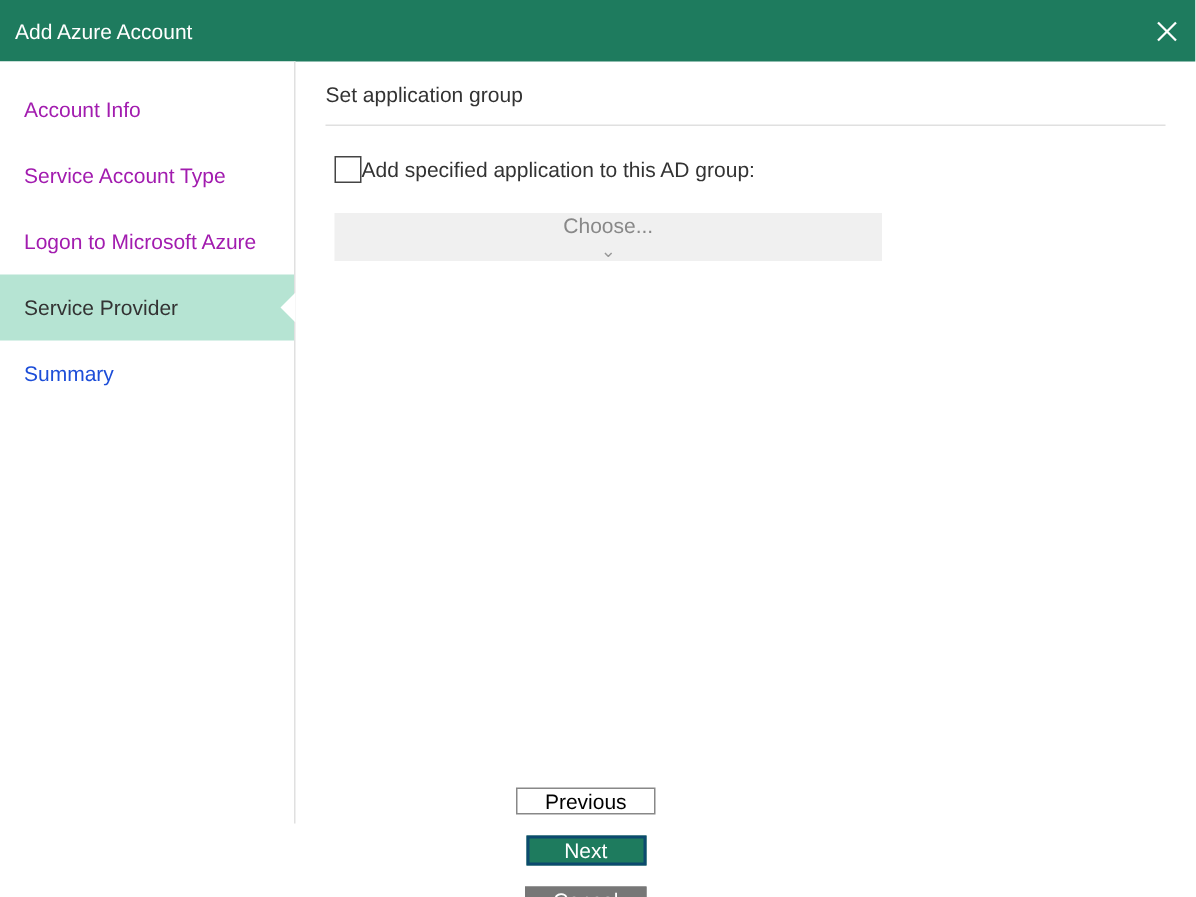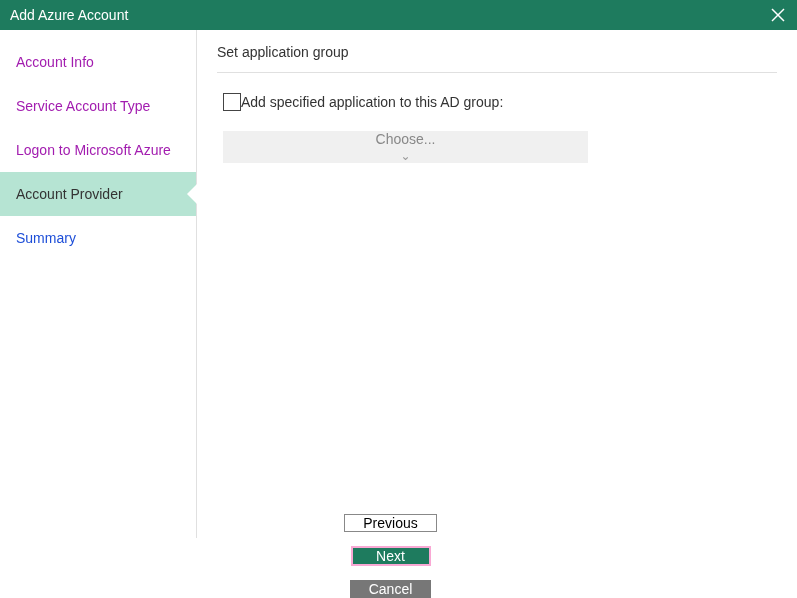--- a/index.html
+++ b/index.html
@@ -11,21 +11,21 @@
       font-family: 'Segoe UI', Tahoma, sans-serif;
       font-size: 14px;
       background: #fff;
       width: 797px;
       height: 598px;
       overflow: hidden;
     }
     .header {
       background: #1e7b5e;
       color: #fff;
-      height: 30px;
+      height: 41px;
       display: flex;
       align-items: center;
       justify-content: space-between;
       padding: 12px 10px;
     }
     .header-title {
       font-size: 14px;
     }
     .close-btn {
       cursor: pointer;
@@ -134,21 +134,21 @@
       cursor: pointer;
       font-size: 14px;
       padding: 0 18px;
       display: flex;
       align-items: center;
       justify-content: center;
     }
     .btn-next {
       background: #1e7b5e;
       color: #fff;
-      border: 2px solid #f9a8d4;
+      border: 2px solid #0c4a6e;
     }
     .btn-cancel {
       background: #777;
       color: #fff;
       border: 1px solid #777;
     }
   </style>
 </head>
 <body>
 
@@ -167,21 +167,21 @@
     <div class="sidebar-item">
       <span>Account Info</span>
     </div>
     <div class="sidebar-item">
       <span>Service Account Type</span>
     </div>
     <div class="sidebar-item">
       <span>Logon to Microsoft Azure</span>
     </div>
     <div class="sidebar-item active">
-      <span>Account Provider</span>
+      <span>Service Provider</span>
     </div>
     <div class="sidebar-item summary">
       <span>Summary</span>
     </div>
   </div>
 
   <div class="main">
     <div class="section-title">Set application group</div>
     <div class="checkbox-row">
       <div class="checkbox"></div>

